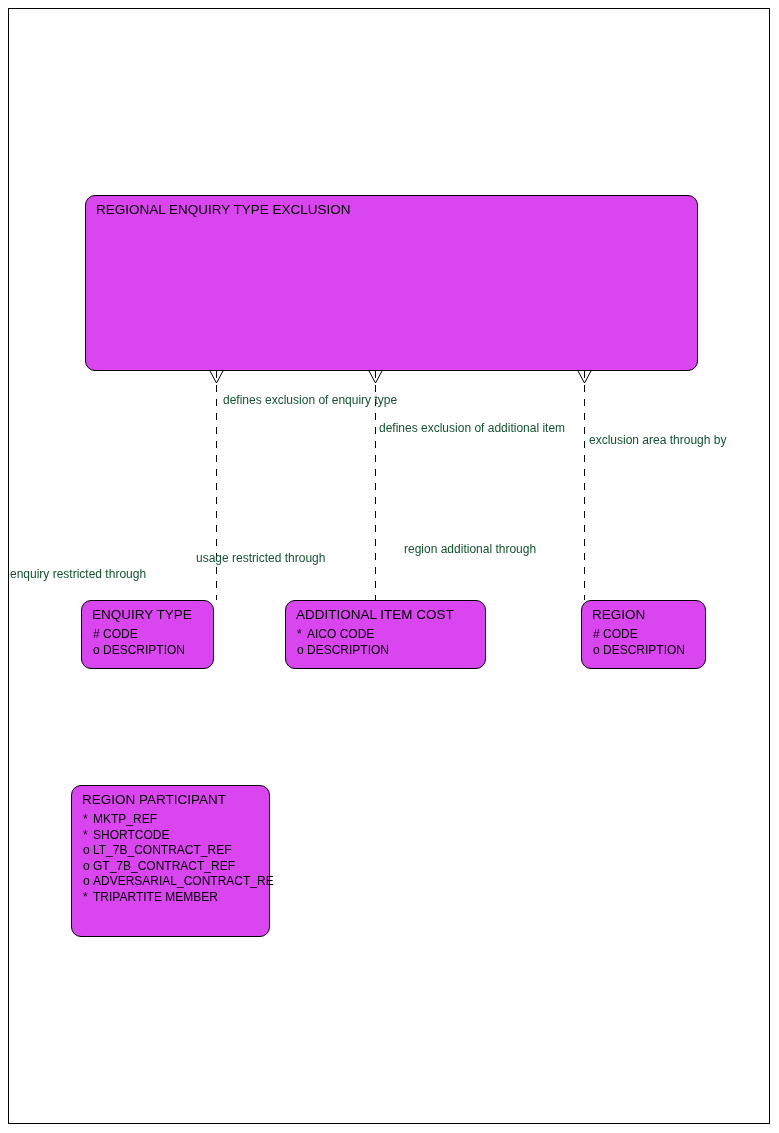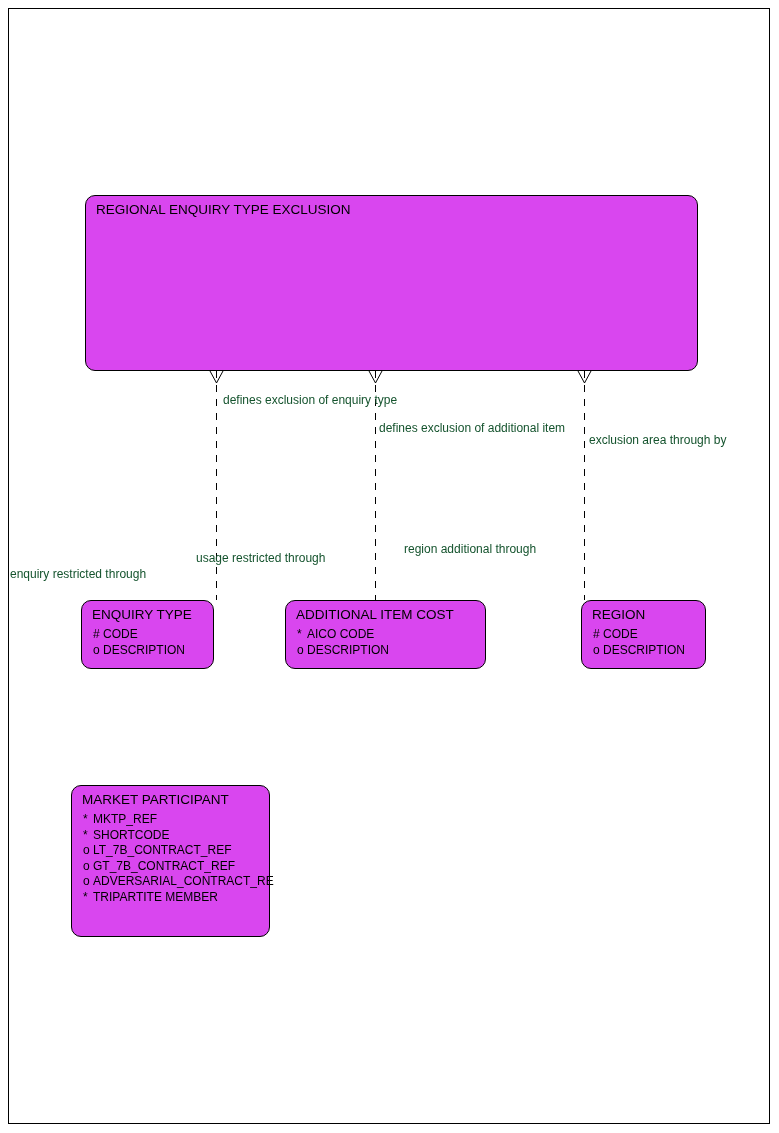--- a/index.html
+++ b/index.html
@@ -136,21 +136,21 @@
       <li class="attr">
         <span class="mark">#</span><span>CODE</span>
       </li>
       <li class="attr">
         <span class="mark">o</span><span>DESCRIPTION</span>
       </li>
     </ul>
   </div>
 
   <div class="entity" style="left:71px; top:785px; width:199px; height:152px;">
-    <div class="entity-title">MARKET PARTICIPANT</div>
+    <div class="entity-title">REGION PARTICIPANT</div>
     <ul class="attr-list">
       <li class="attr">
         <span class="mark">*</span><span>MKTP_REF</span>
       </li>
       <li class="attr">
         <span class="mark">*</span><span>SHORTCODE</span>
       </li>
       <li class="attr">
         <span class="mark">o</span><span>LT_7B_CONTRACT_REF</span>
       </li>

